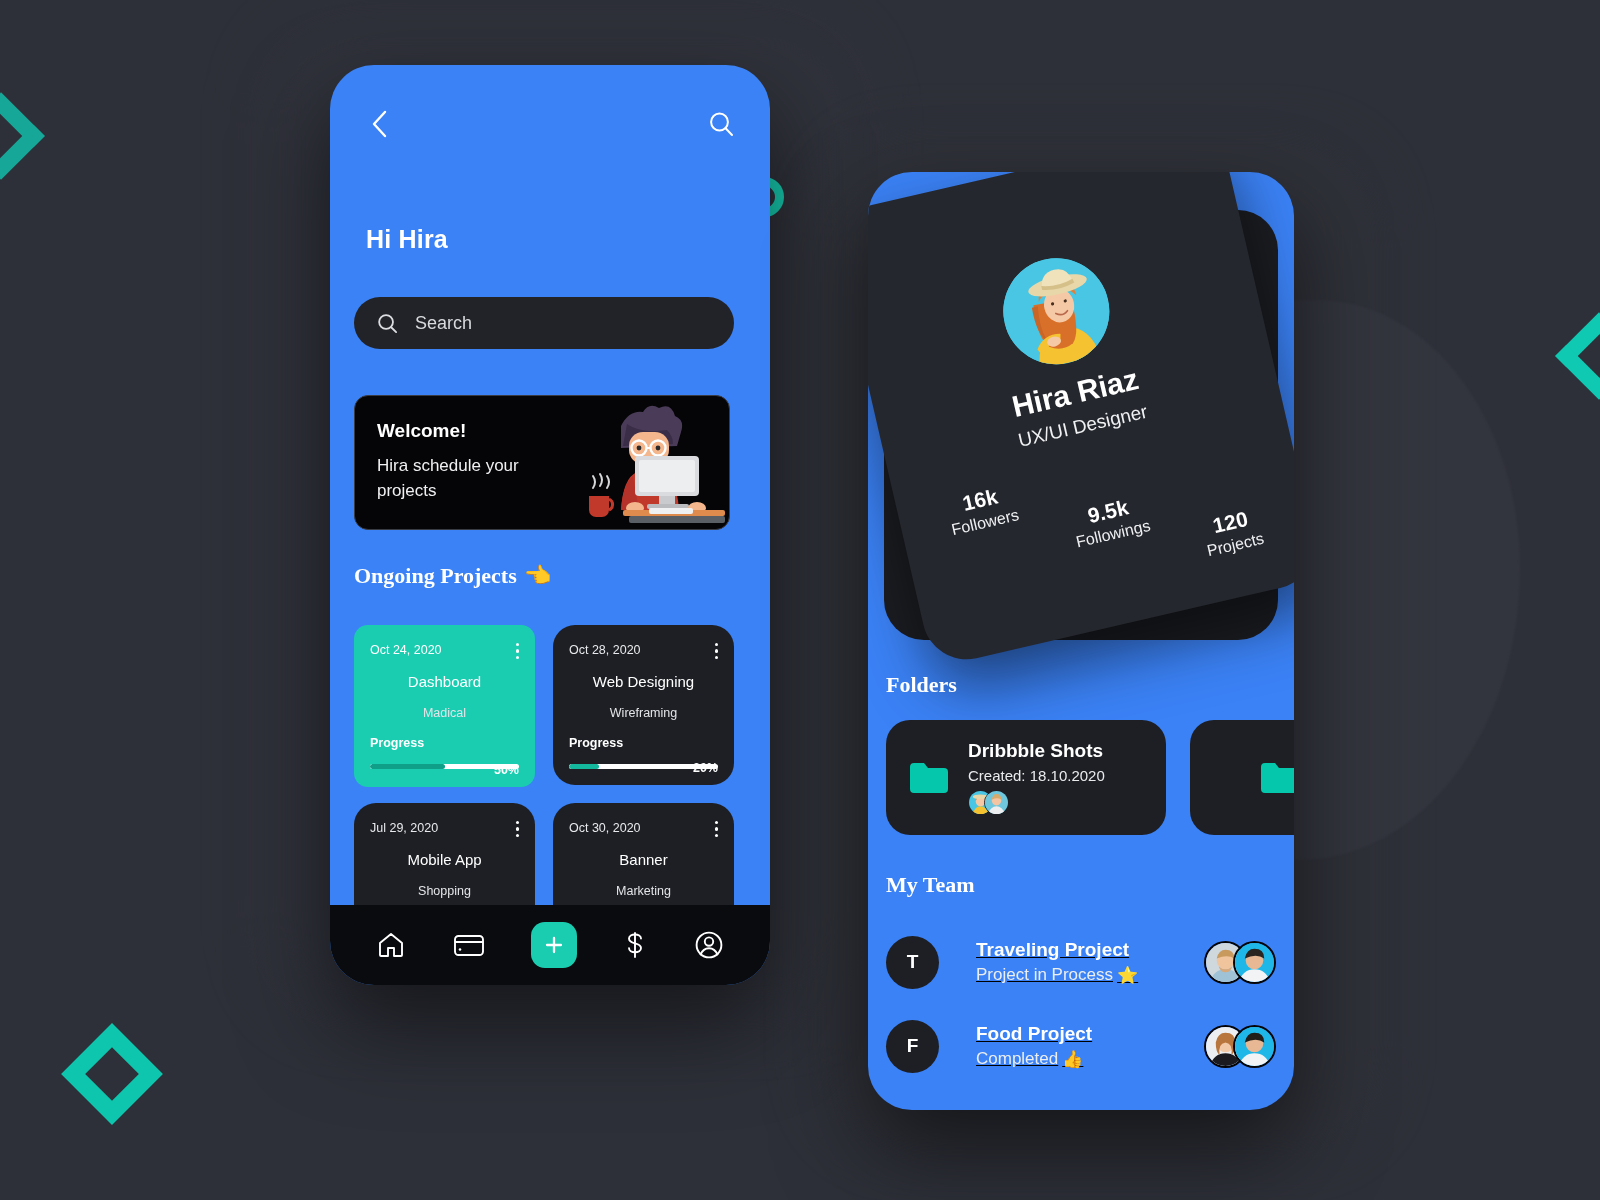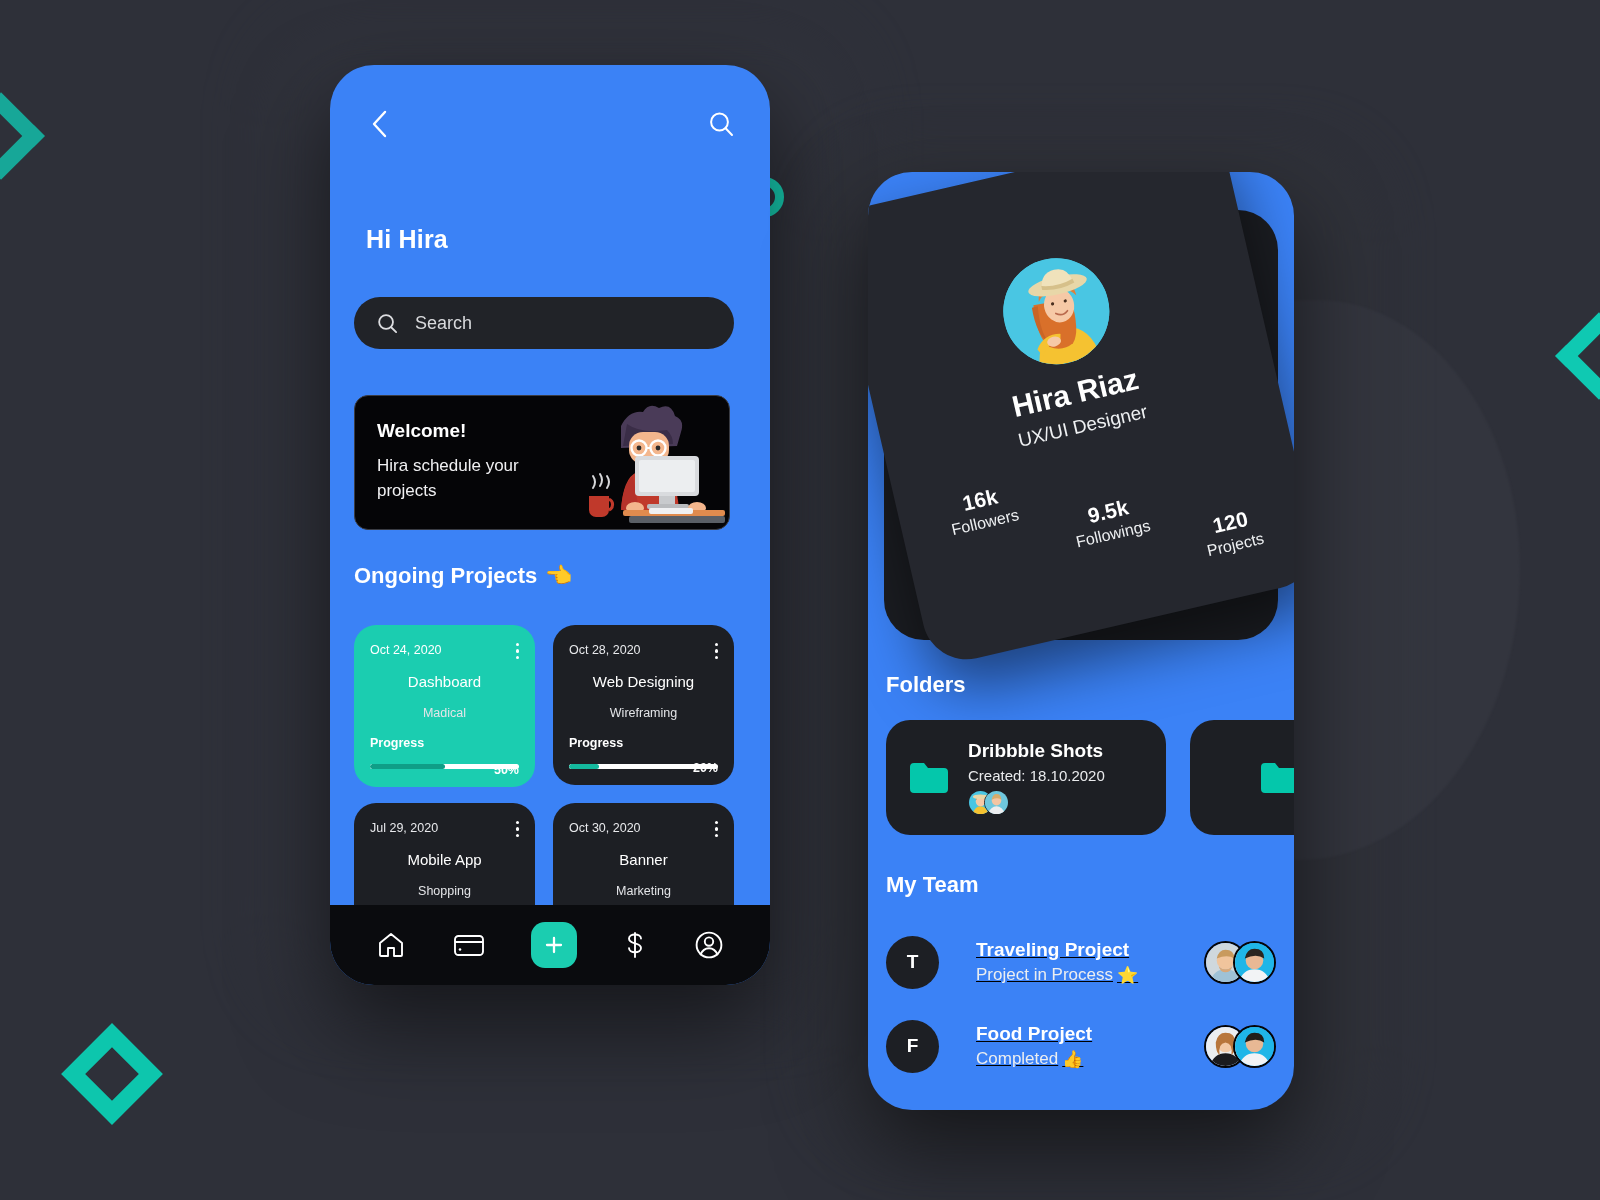--- a/index.html
+++ b/index.html
@@ -78,31 +78,31 @@
     position:absolute; top:330px; left:24px; width:376px; height:135px;
     border:1px solid #3a3c43; border-radius:14px; background:#050507;
     overflow:hidden;
   }
   .welcome-title { position:absolute; left:22px; top:24px; font-size:19px; font-weight:bold; color:#fff; }
   .welcome-sub   { position:absolute; left:22px; top:58px; font-size:17px; color:#f0f0f2; line-height:1.45; width:190px; }
   .illus { position:absolute; right:0px; bottom:0px; width:160px; height:125px; }
 
   .section-h {
     position:absolute; font-size:22px; font-weight:bold; color:#fff;
-    display:flex; align-items:center; gap:8px;
+    display:flex; align-items:center; gap:8px;font-family:Liberation Serif, serif;
   }
   .sec-ongoing { top:498px; left:24px; }
 
   .cards-grid { position:absolute; top:560px; left:24px; width:392px; }
   .prow { display:flex; gap:18px; margin-bottom:16px; }
   .pcard {
     width:181px; height:160px; border-radius:22px; background:#1d1f24;
     padding:18px 16px 14px 16px; position:relative; cursor:pointer;
   }
-  .pcard.active { background:#1bcdb0; height:162px; }
+  .pcard.active { background:#1bcdb0; height:162px;border-radius:14px; }
   .pcard .date { font-size:12.5px; color:#e8e9ec; }
   .pcard.active .date { color:#ffffff; }
   .pcard .dots { position:absolute; right:16px; top:18px; display:flex; flex-direction:column; gap:3px; cursor:pointer; }
   .pcard .dots i { width:3.4px; height:3.4px; border-radius:50%; background:#fff; display:block; }
   .pcard .pname { text-align:center; font-size:15px; font-weight:normal; color:#fff; margin-top:16px; }
   .pcard .pcat  { text-align:center; font-size:12.5px; color:#e4e5e8; margin-top:16px; }
   .pcard .plabel { font-size:12.5px; font-weight:bold; color:#fff; margin-top:16px; }
   .track { margin-top:14px; height:5px; border-radius:3px; background:#ffffff; overflow:hidden; }
   .fill  { height:100%; border-radius:3px; background:#14b89d; }
   .pcard.active .fill { background:#0f9e87; }

